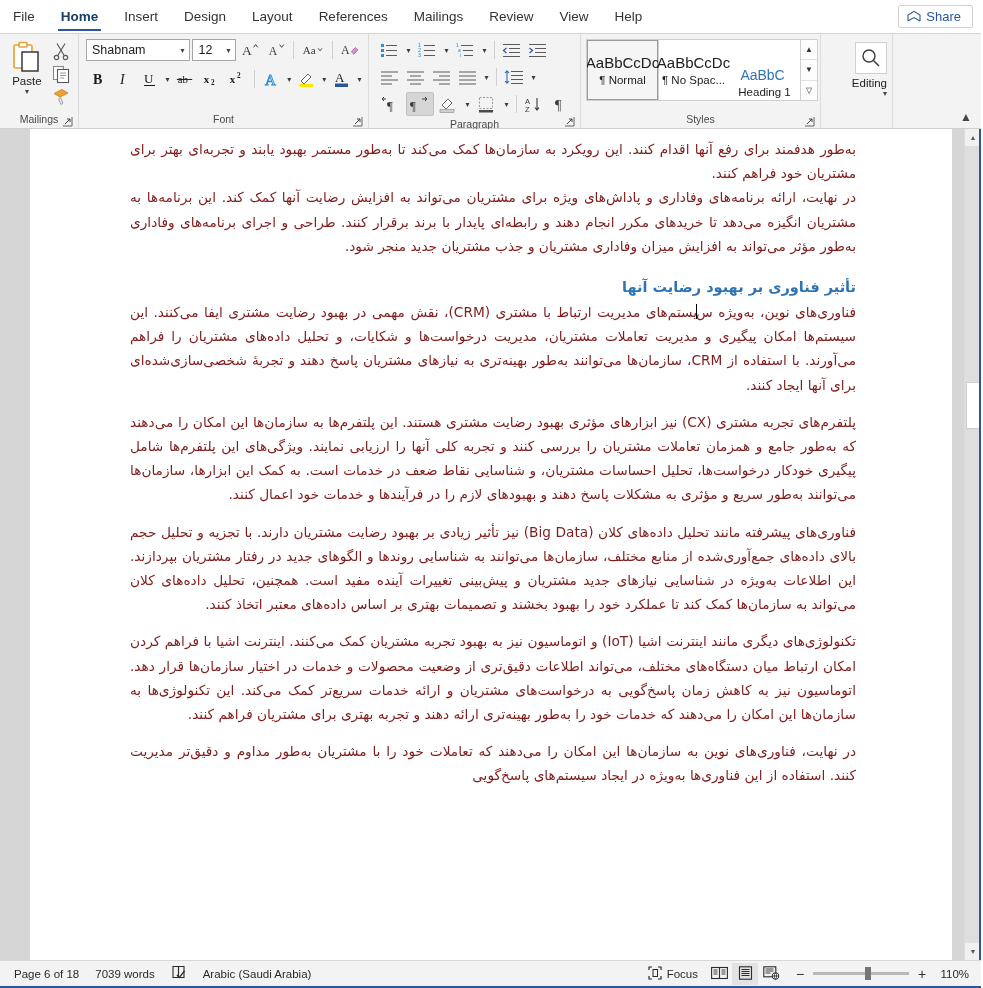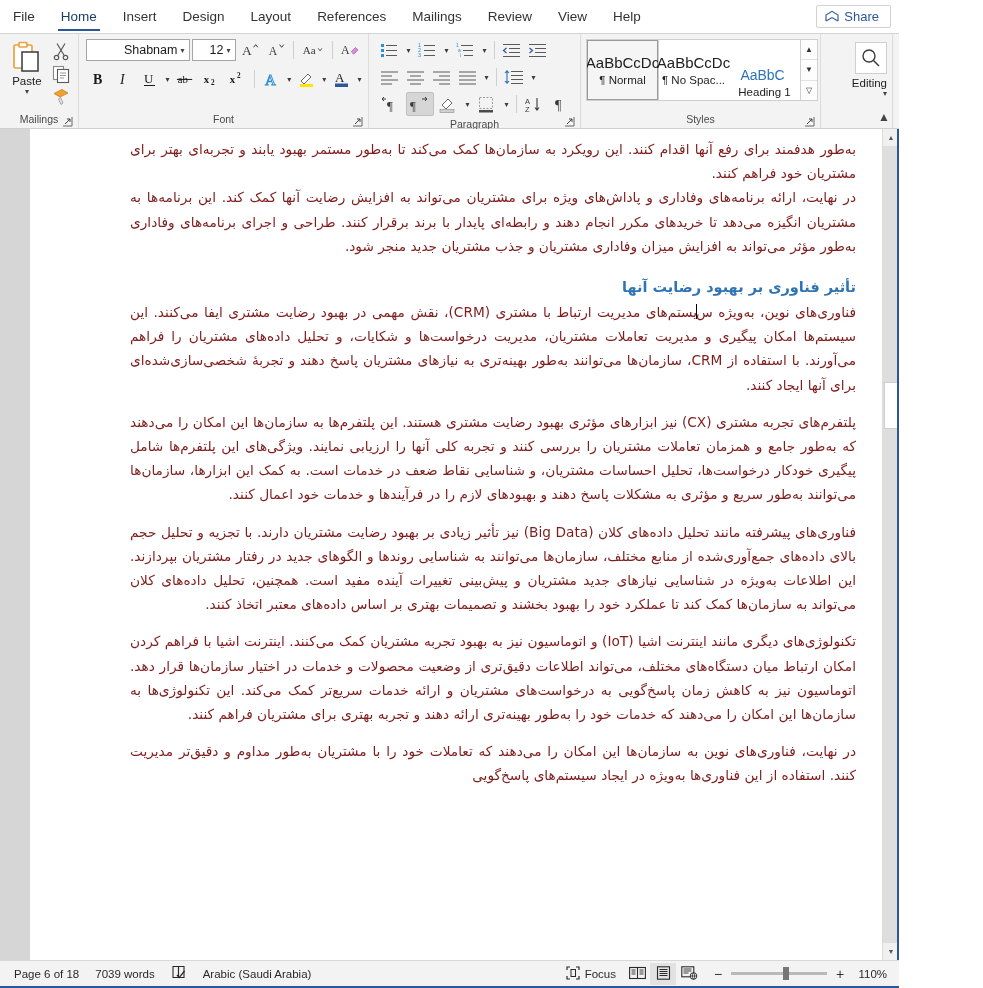--- a/index.html
+++ b/index.html
@@ -2,33 +2,33 @@
 <html><head>
 <meta charset="utf-8">
 <style>
   * { box-sizing: border-box; margin: 0; padding: 0; }
   html, body {
     width: 983px; height: 988px;
     font-family: "Liberation Sans", sans-serif;
     background: #ffffff;
     overflow: hidden;
   }
-  #app { width: 899px; height: 988px; position: relative; display: flex; flex-direction: column; }
+  #app { width: 981px; height: 988px; position: relative; display: flex; flex-direction: column; }
 
   
   .tabstrip {
     height: 33px; background: #ffffff; display: flex; align-items: stretch;
     position: relative; flex: 0 0 33px;
   }
   .tab {
     padding: 0 13px; display: flex; align-items: center; justify-content: center;
     font-size: 13.5px; color: #333333; cursor: default; position: relative;
     white-space: nowrap;
   }
-  .tab.active { color: #1b3f66; font-weight: normal; }
+  .tab.active { color: #1b3f66; font-weight: bold; }
   .tab.active:after {
     content: ""; position: absolute; left: 10px; right: 10px; bottom: 2px;
     height: 2.5px; background: #2b579a;
   }
   .tab-spacer { flex: 1 1 auto; }
   .share-btn {
     align-self: center; margin-right: 8px; height: 23px; padding: 0 11px 0 8px;
     border: 1px solid #d2d2d2; background: #ffffff; border-radius: 2px;
     display: flex; align-items: center; gap: 5px;
     font-size: 13px; color: #2b579a; cursor: default;
@@ -64,21 +64,21 @@
                 justify-content: flex-start; gap: 3px; padding-top: 3px; width: 26px; }
   .mini-ico { width: 20px; height: 20px; display: block; cursor: default; }
 
   
   .g-font { width: 290px; }
   .font-rows { display: flex; flex-direction: column; gap: 5px; width: 100%; padding-left: 2px; }
   .font-row { display: flex; align-items: center; gap: 2px; }
   .combo {
     height: 22px; border: 1px solid #a6a6a6; background: #ffffff;
     display: flex; align-items: center; padding: 0 2px 0 5px;
-    font-size: 12.5px; color: #1a1a1a; cursor: default; text-align: right;
+    font-size: 12.5px; color: #1a1a1a; cursor: default;
   }
   .combo .cval { flex: 1 1 auto; overflow: hidden; white-space: nowrap; }
   .combo .carrow { font-size: 8px; color: #444; padding: 0 3px; }
   .combo.fontname { width: 121px; }
   .combo.fontsize { width: 50px; }
   .tbtn {
     min-width: 24px; height: 24px; display: flex; align-items: center; justify-content: center;
     font-size: 13px; color: #1a1a1a; cursor: default; border: 1px solid transparent;
     border-radius: 2px; padding: 0 2px;
   }

